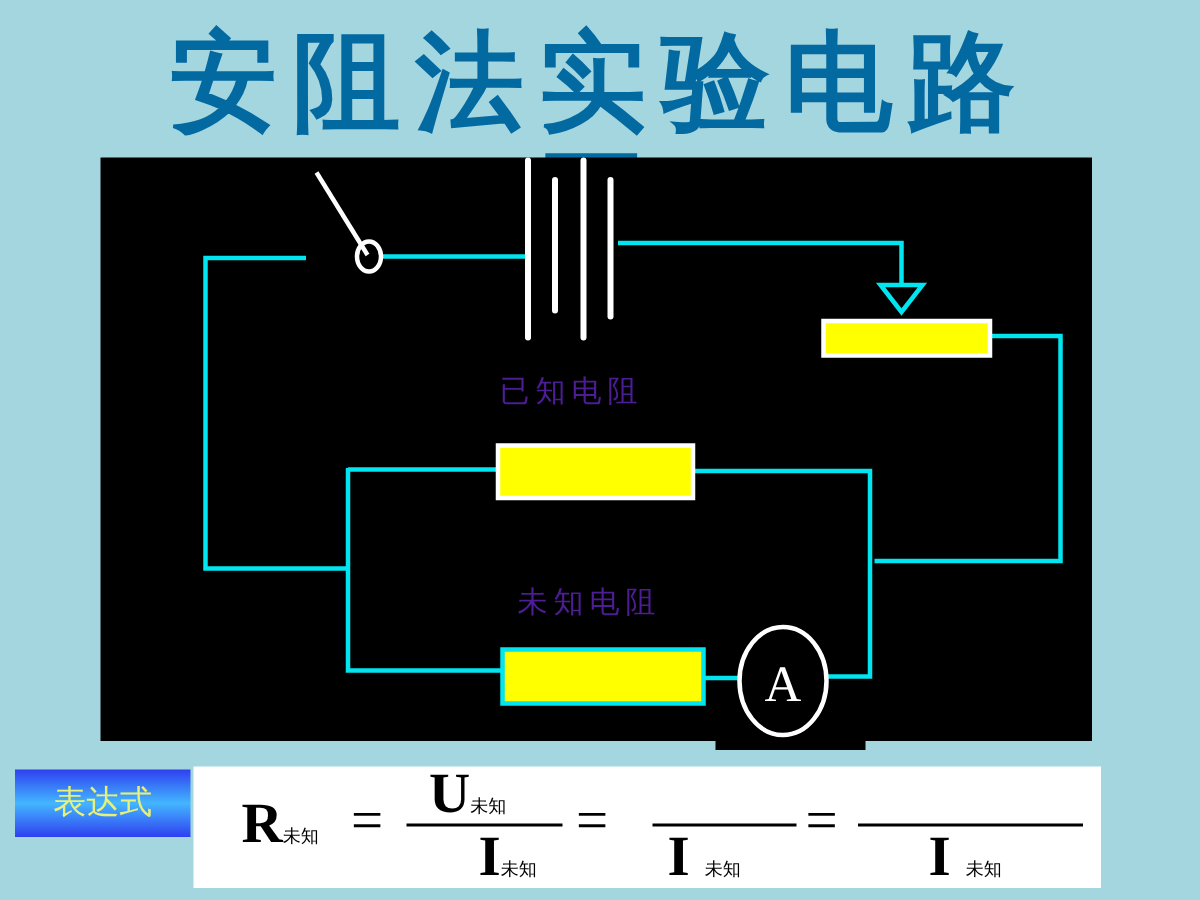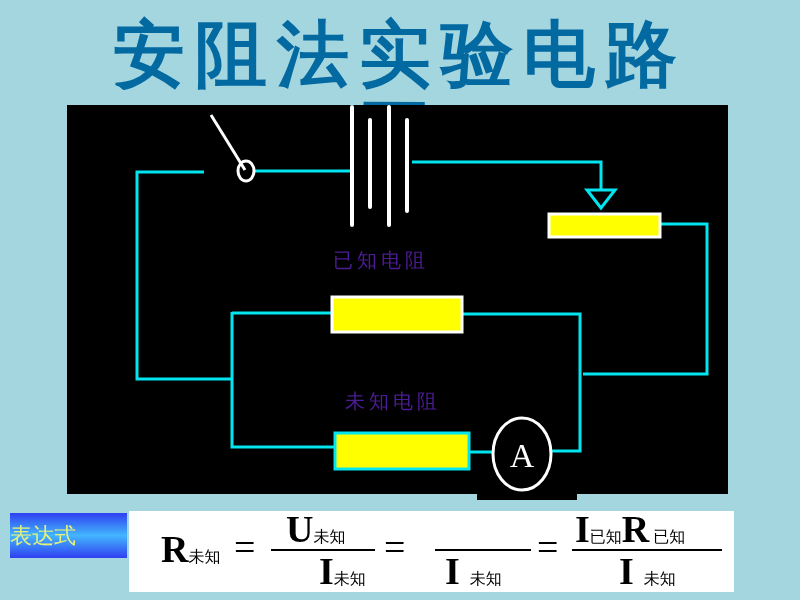--- a/index.html
+++ b/index.html
@@ -23,31 +23,31 @@
       background: #000;
     }
     svg.circuit { position: absolute; left: 0; top: 0; }
     .circuit-label {
       position: absolute; color: #4c1d95; font-size: 20px; letter-spacing: 4px;
       font-family: Liberation Serif, serif;
     }
     .expr-btn {
       position: absolute; left: 10px; top: 513px; width: 117px; height: 45px;
       background: linear-gradient(180deg, #2f3ff0 0%, #43b6ff 50%, #2f3ff0 100%);
-      color: #e6f07a; font-size: 22px; line-height: 45px; text-align: left;
+      color: #e6f07a; font-size: 22px; line-height: 45px; text-align: center;
       font-family: "DejaVu Sans", sans-serif;
     }
     .formula {
       position: absolute; left: 129px; top: 511px; width: 605px; height: 81px;
       background: #fff; color: #000;
       font-family: "Liberation Serif", serif;
     }
     .f-item { position: absolute; }
     .big { font-size: 38px; font-weight: bold; }
-    .sub { font-size: 16px; font-family: "DejaVu Sans", sans-serif; font-weight: normal; }
+    .sub { font-size: 12px; font-family: "DejaVu Sans", sans-serif; font-weight: normal; }
     .eq { font-size: 38px; position: absolute; }
     .frac-line { position: absolute; height: 2px; background: #000; }
   </style>
 </head>
 <body>
 
 <div class="title">安阻法实验电路图</div>
 
 <div class="panel"></div>
 <div class="panel-tab"></div>
@@ -113,20 +113,17 @@
     <span class="big">I</span><span class="sub">未知</span>
   </div>
   <div class="eq" style="left:255px; top:14px;">=</div>
 
   <div class="frac-line" style="left:306px; top:38px; width:96px;"></div>
   <div class="f-item" style="left:316px; top:38px;">
     <span class="big">I</span><span class="sub" style="margin-left:10px;">未知</span>
   </div>
   <div class="eq" style="left:408px; top:14px;">=</div>
 
-  <div class="f-item" style="left:446px; top:-4px;">
-    <span class="big">I</span><span class="sub">已知</span><span class="big">R</span><span class="sub" style="margin-left:4px;">已知</span>
-  </div>
   <div class="frac-line" style="left:443px; top:38px; width:150px;"></div>
   <div class="f-item" style="left:490px; top:38px;">
     <span class="big">I</span><span class="sub" style="margin-left:10px;">未知</span>
   </div>
 </div>
 
 </body></html>

